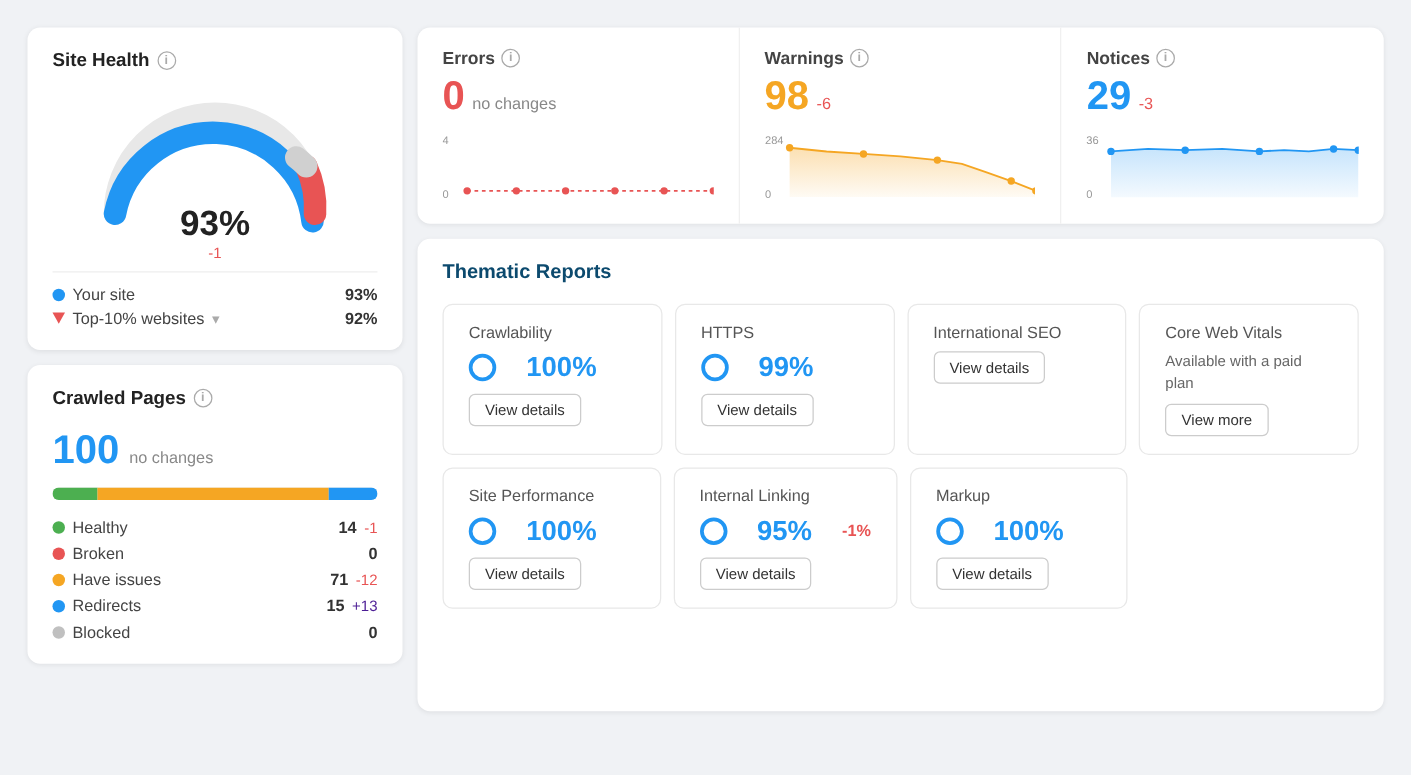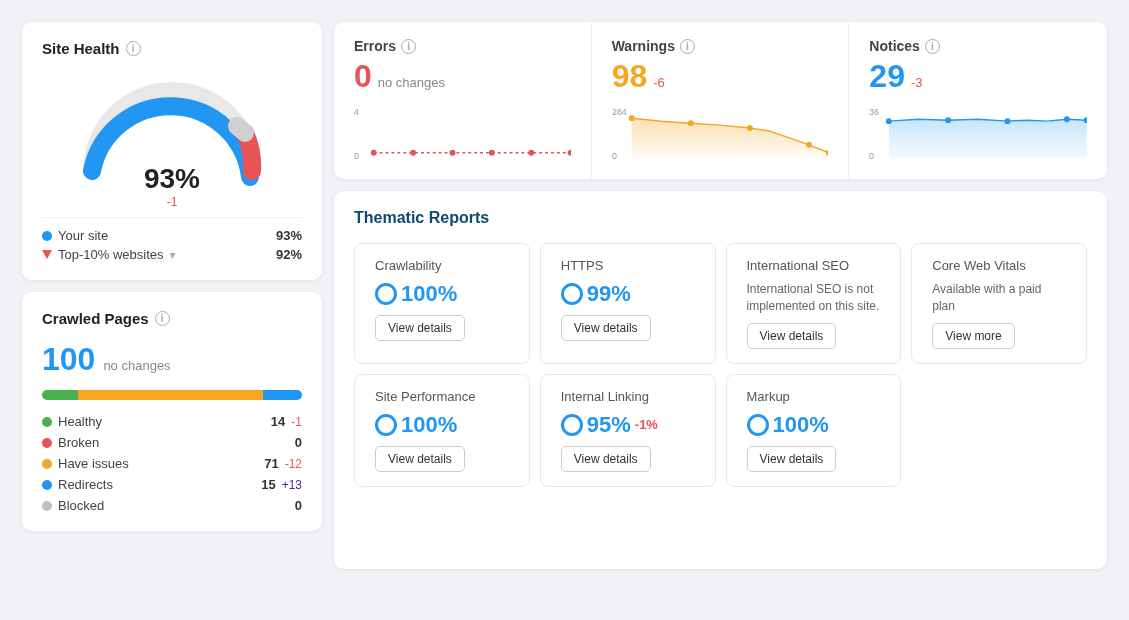--- a/index.html
+++ b/index.html
@@ -247,21 +247,21 @@
       gap: 8px;
     }
     .report-name {
       font-size: 13px;
       color: #555;
       font-weight: 500;
     }
     .report-score {
       display: flex;
       align-items: center;
-      gap: 4px;
+      gap: 24px;
       font-size: 22px;
       font-weight: 700;
       color: #2196f3;
     }
     .circle-icon {
       width: 22px; height: 22px;
       border: 3px solid #2196f3;
       border-radius: 50%;
       flex-shrink: 0;
     }
@@ -505,21 +505,20 @@
           <div class="report-name">HTTPS</div>
           <div class="report-score">
             <div class="circle-icon"></div>
             <span>99%</span>
           </div>
           <button class="view-btn">View details</button>
         </div>
 
         <div class="report-box">
           <div class="report-name">International SEO</div>
-          <div class="report-note">International SEO is not implemented on this site.</div>
           <button class="view-btn">View details</button>
         </div>
 
         <div class="report-box">
           <div class="report-name">Core Web Vitals</div>
           <div class="report-note">Available with a paid plan</div>
           <button class="view-btn">View more</button>
         </div>
       </div>
 

